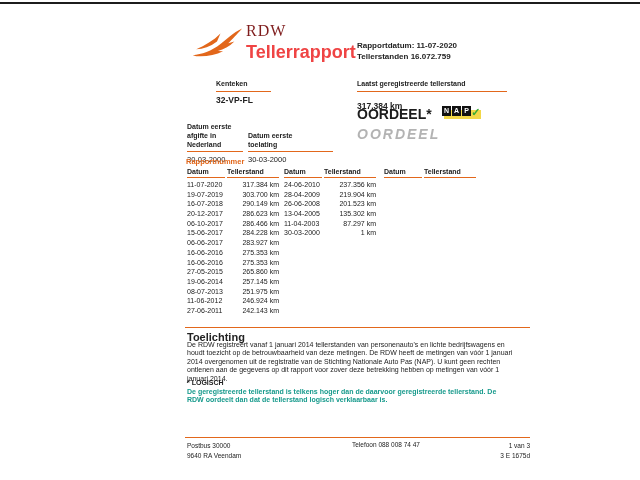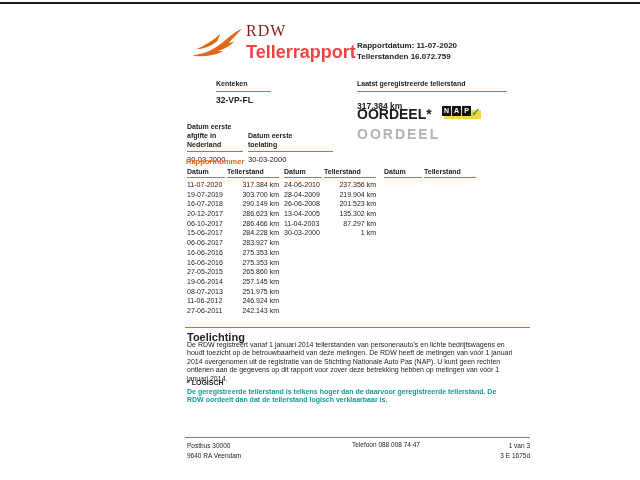--- a/index.html
+++ b/index.html
@@ -32,21 +32,21 @@
   #field-laatst .field-value { padding-top: 9px; font-size: 8.5px; font-weight: bold; }
   #field-kenteken .field-value { font-size: 8.5px; font-weight: bold; }
 
   #field-afgifte { left: 187px; top: 122px; width: 56px; }
   #field-toelating { left: 248px; top: 131px; width: 85px; }
   .label-stack { display: flex; flex-direction: column; justify-content: flex-end; }
 
   
   #oordeel-block { left: 357px; top: 106px; }
   #oordeel-value { font-size: 14px; font-weight: bold; color: #1c1c1c; display: inline-block; vertical-align: top; }
-  #oordeel-label { font-size: 14px; font-weight: bold; color: #b3b3b3; letter-spacing: 2px; margin-top: 2px; }
+  #oordeel-label { font-size: 14px; font-weight: bold; color: #b3b3b3; letter-spacing: 2px; margin-top: 2px; font-style: italic; }
   #nap-logo { position: relative; display: inline-block; width: 40px; height: 14px; margin-left: 6px; vertical-align: top; }
   #nap-yellow { position: absolute; left: 2px; top: 4px; width: 37px; height: 9px; background: #f2d747; }
   .nap-sq { position: absolute; top: 0; width: 9px; height: 10px; background: #111; color: #fff; font-size: 7px; font-weight: bold; text-align: center; line-height: 10px; }
   #nap-n { left: 0; } #nap-a { left: 10px; } #nap-p { left: 20px; }
   #nap-check { position: absolute; left: 29px; top: 0px; color: #3aaa35; font-size: 11px; font-weight: bold; }
 
   
   #tellerstanden-label { left: 186px; top: 157px; font-size: 7.5px; font-weight: bold; color: #e2671b; }
   .tbl-group { position: absolute; top: 168px; width: 94px; }
   #tbl-group-1 { left: 187px; } #tbl-group-2 { left: 284px; } #tbl-group-3 { left: 384px; }

